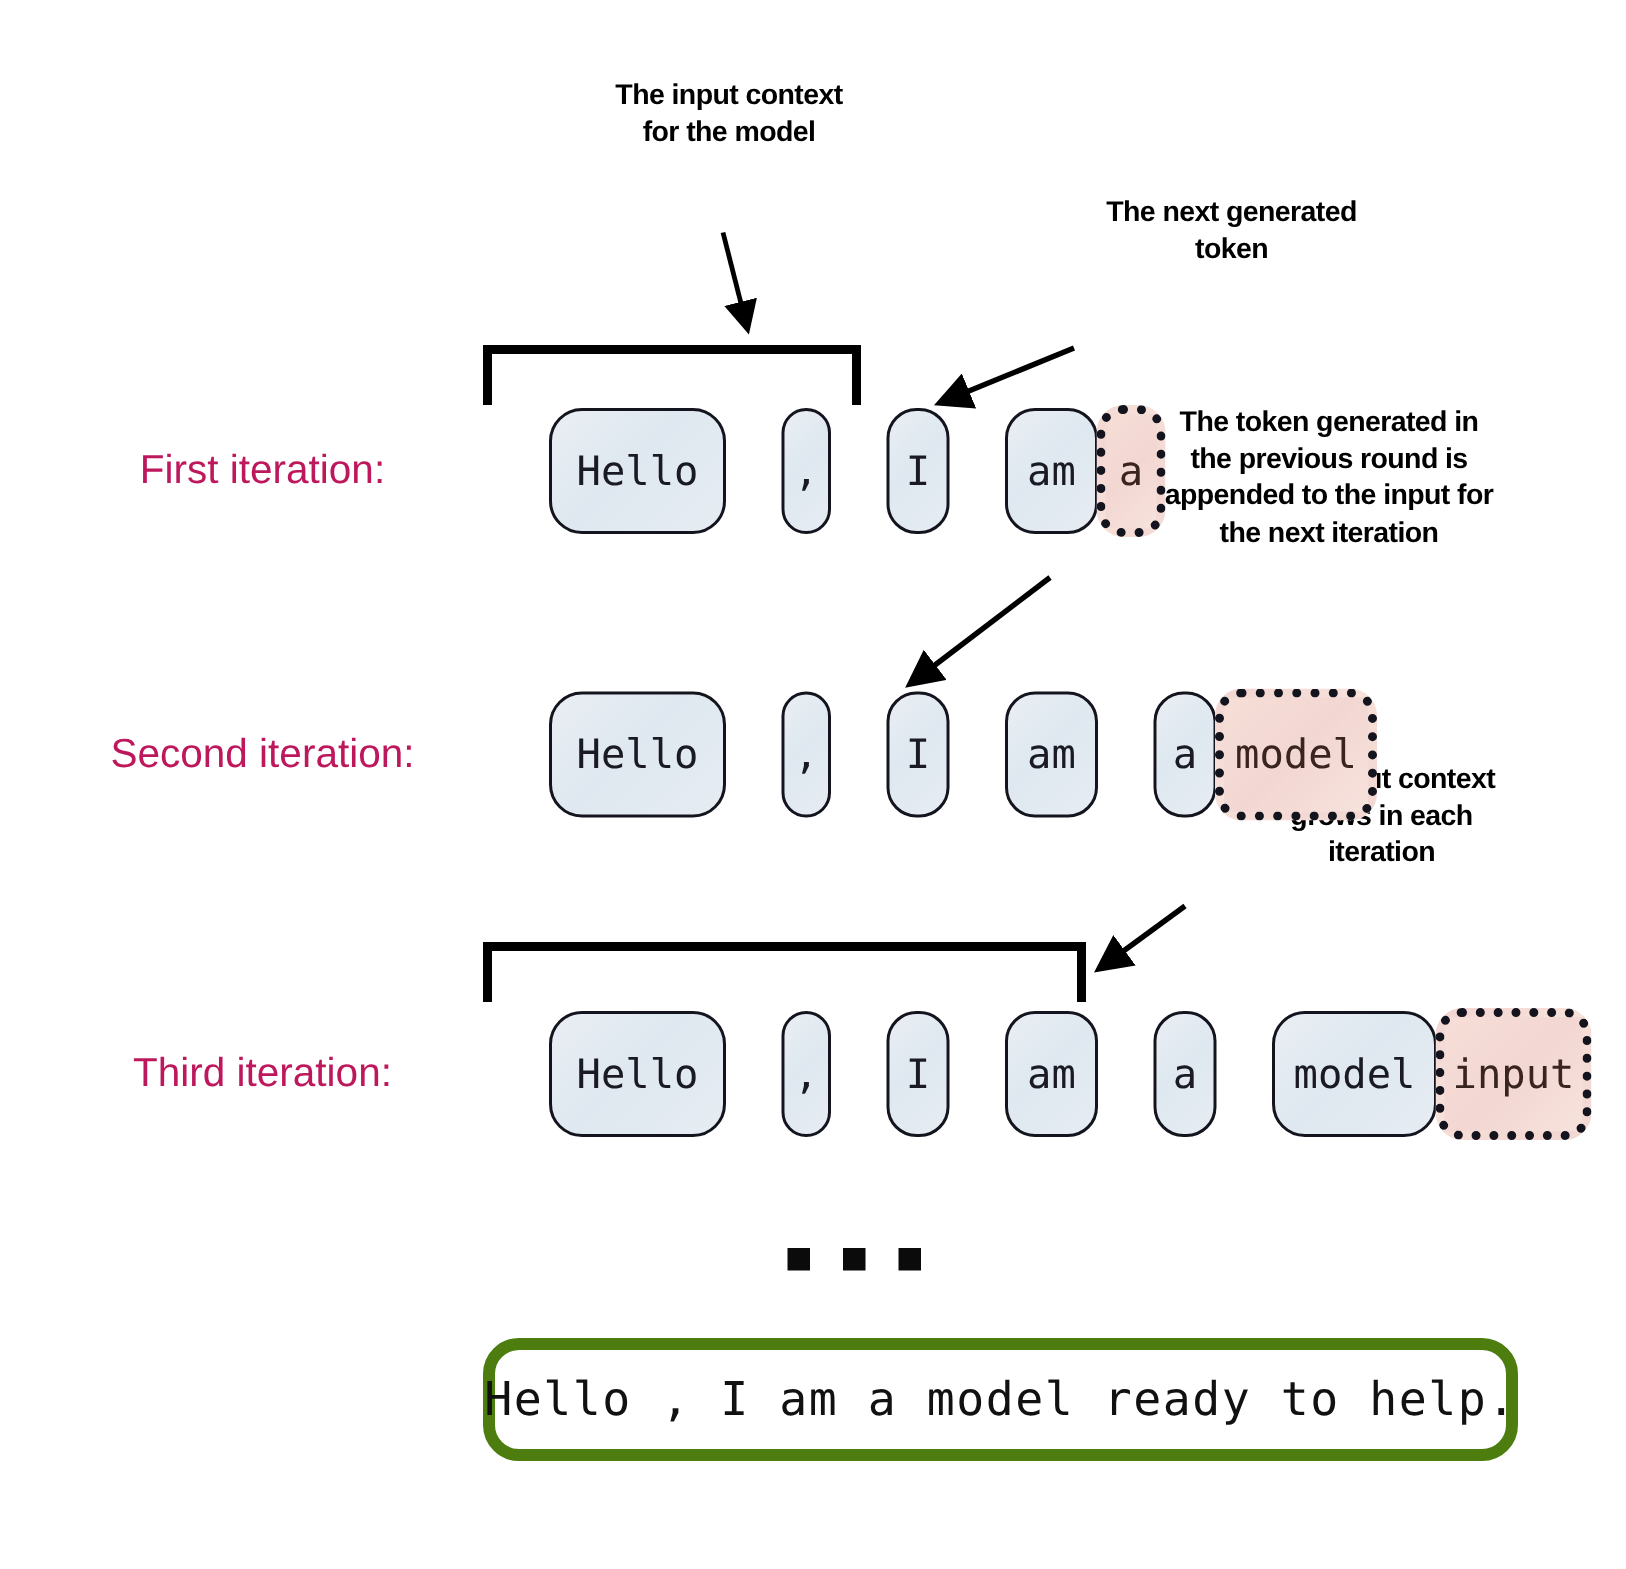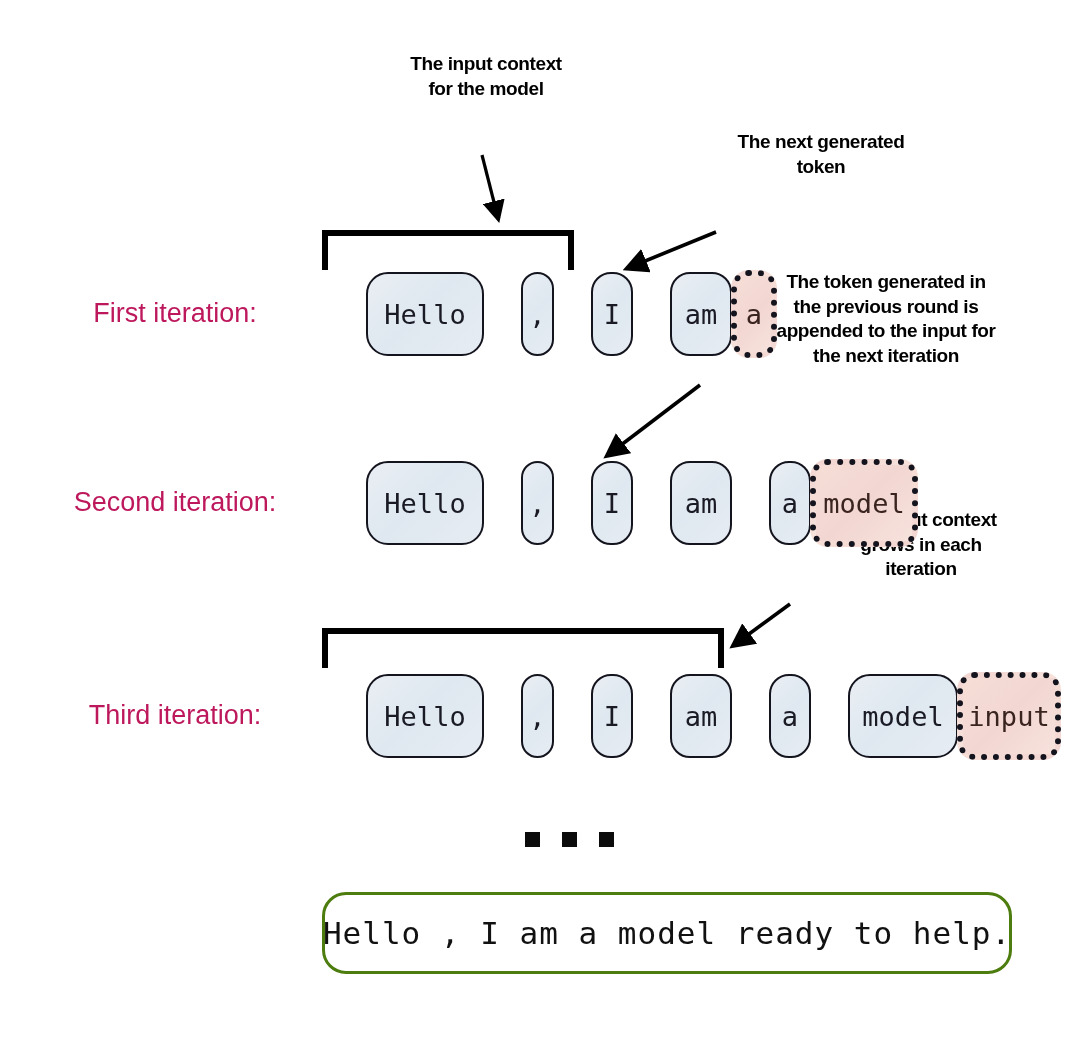--- a/index.html
+++ b/index.html
@@ -105,21 +105,21 @@
     display: block;
     width: 15px;
     height: 15px;
     background: #0b0b0b;
   }
 
   
   .final-box {
     position: absolute;
     box-sizing: border-box;
-    border: 3px solid #4d7c0f;
+    border: 8px solid #4d7c0f;
     border-radius: 24px;
     background: #ffffff;
     display: flex;
     align-items: center;
     justify-content: center;
   }
   .final-text {
     font-family: "DejaVu Sans Mono", monospace;
     font-size: 31px;
     color: #111111;

